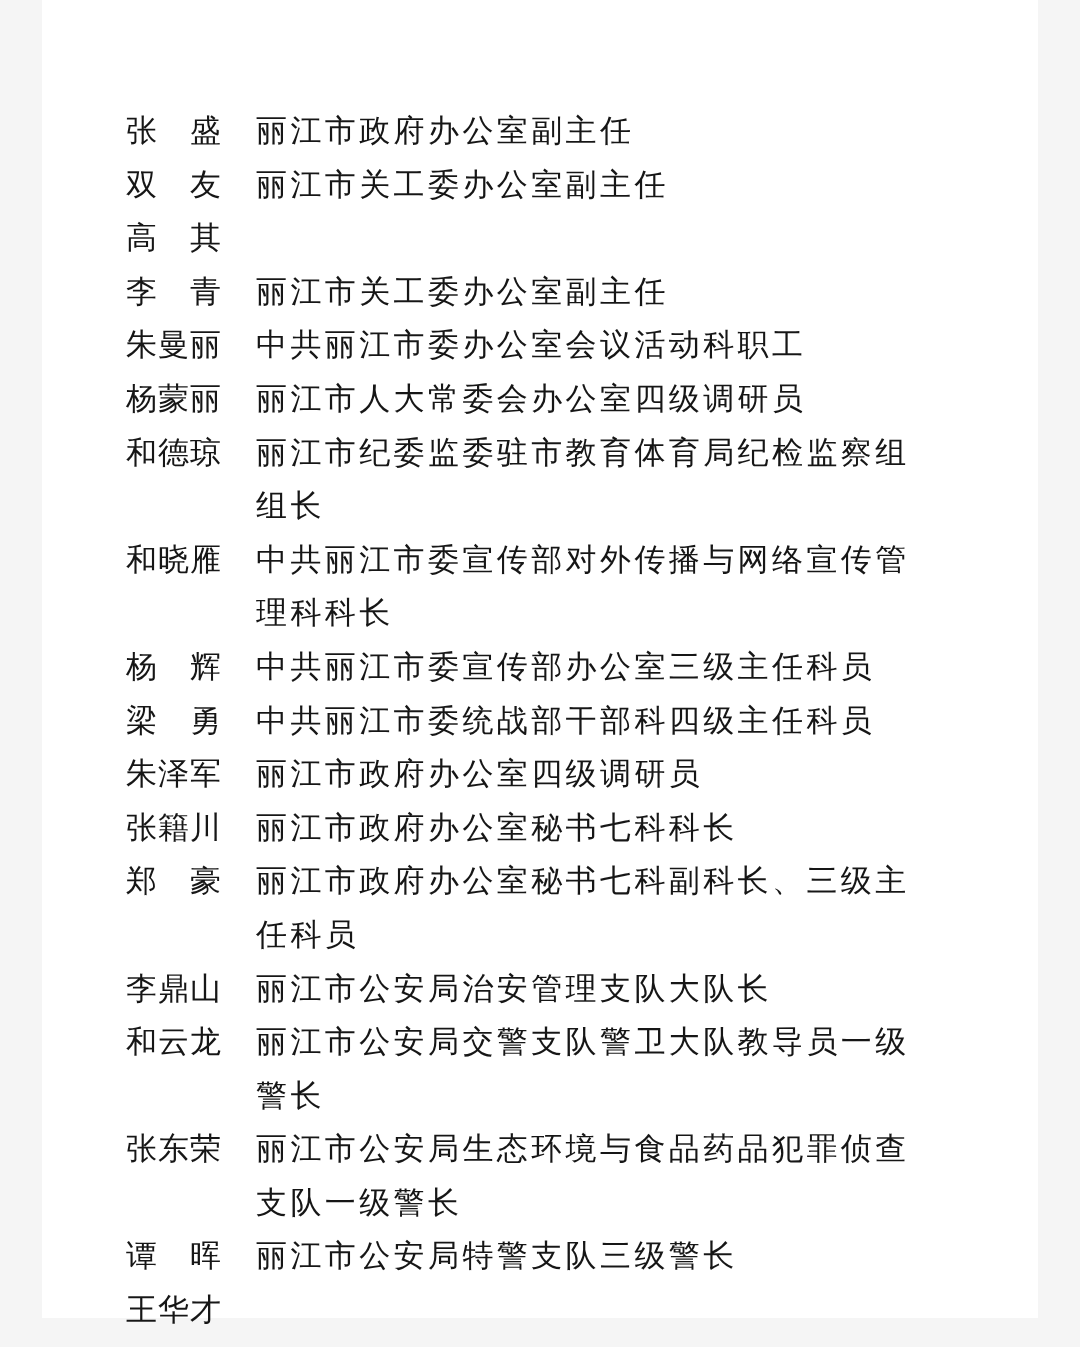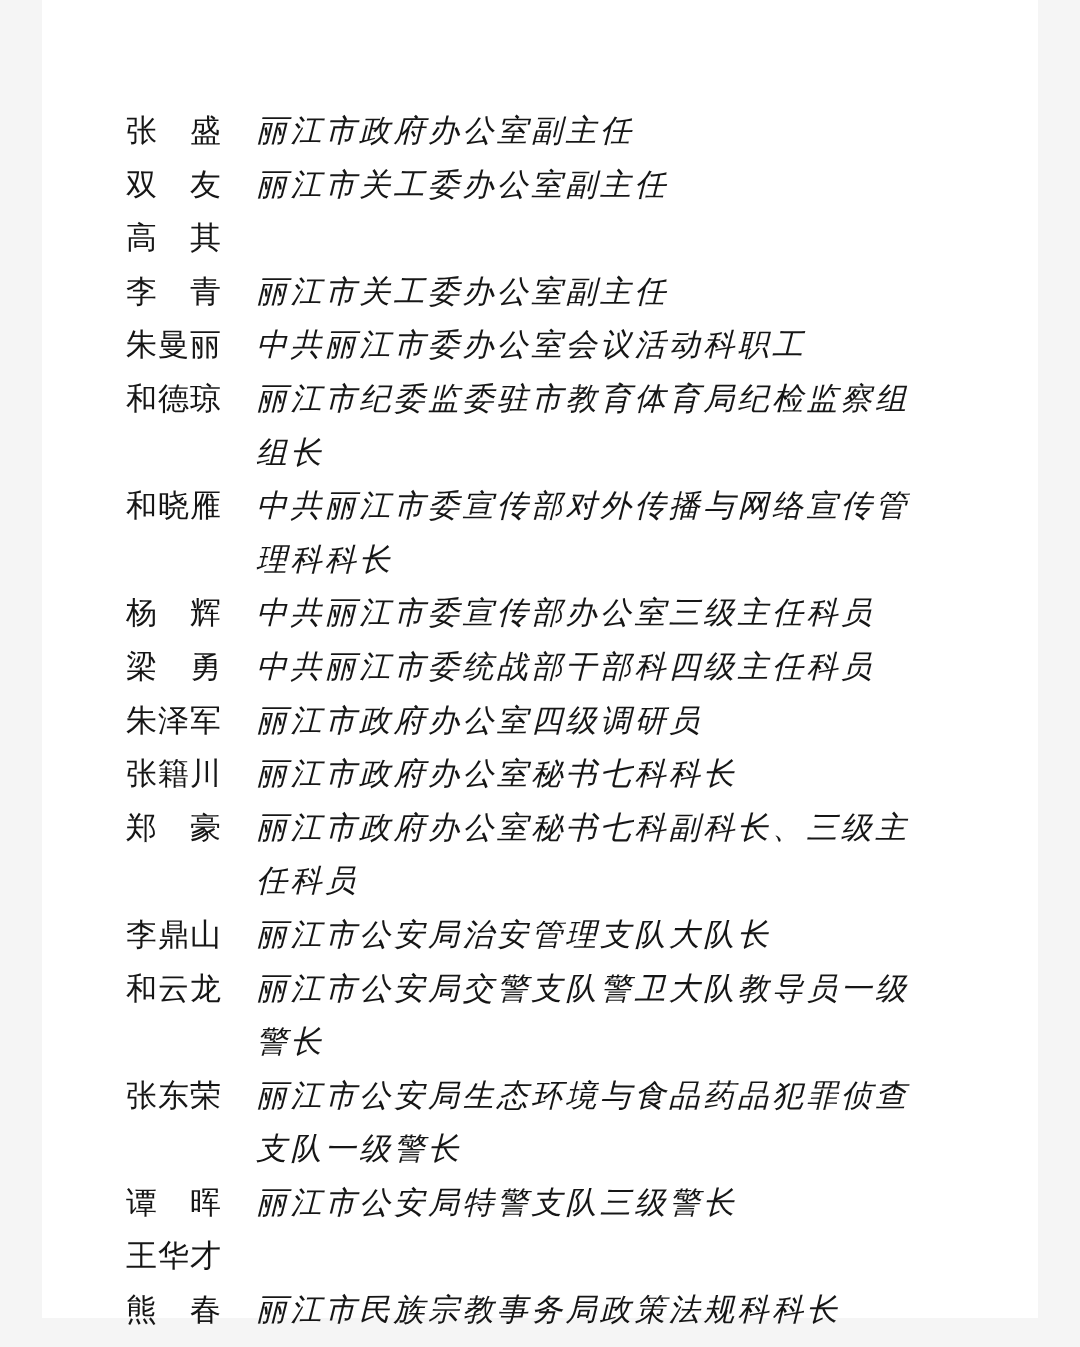--- a/index.html
+++ b/index.html
@@ -49,21 +49,20 @@
       justify-content: space-between;
       width: 96px;
       flex: 0 0 96px;
       margin-right: 34px;
     }
     .title {
       flex: 1 1 auto;
       letter-spacing: 3.4px;
       word-break: break-all;
       max-width: 660px;
-      font-style: italic;
     }
   </style>
 </head>
 <body>
 
 <div class="page">
   <ul class="list">
     <li class="entry">
       <span class="name spaced">
           <span>张</span>
@@ -87,20 +86,24 @@
     <li class="entry">
       <span class="name spaced">
           <span>李</span>
           <span>青</span>
         </span>
       <span class="title">丽江市关工委办公室副主任</span>
     </li>
     <li class="entry">
       <span class="name">朱曼丽</span>
       <span class="title">中共丽江市委办公室会议活动科职工</span>
+    </li>
+    <li class="entry">
+      <span class="name">杨蒙丽</span>
+      <span class="title">丽江市人大常委会办公室四级调研员</span>
     </li>
     <li class="entry">
       <span class="name">和德琼</span>
       <span class="title">丽江市纪委监委驻市教育体育局纪检监察组组长</span>
     </li>
     <li class="entry">
       <span class="name">和晓雁</span>
       <span class="title">中共丽江市委宣传部对外传播与网络宣传管理科科长</span>
     </li>
     <li class="entry">

